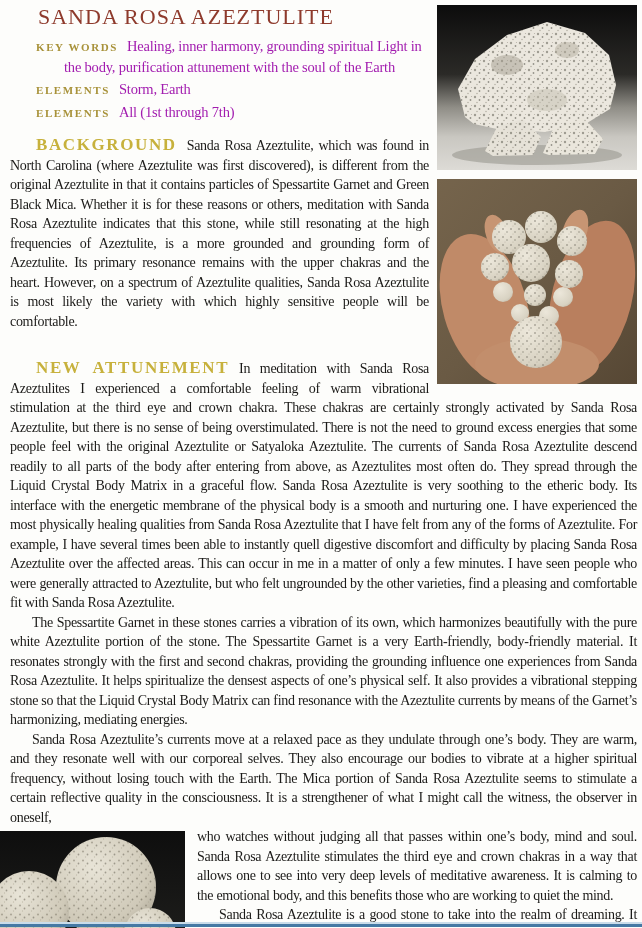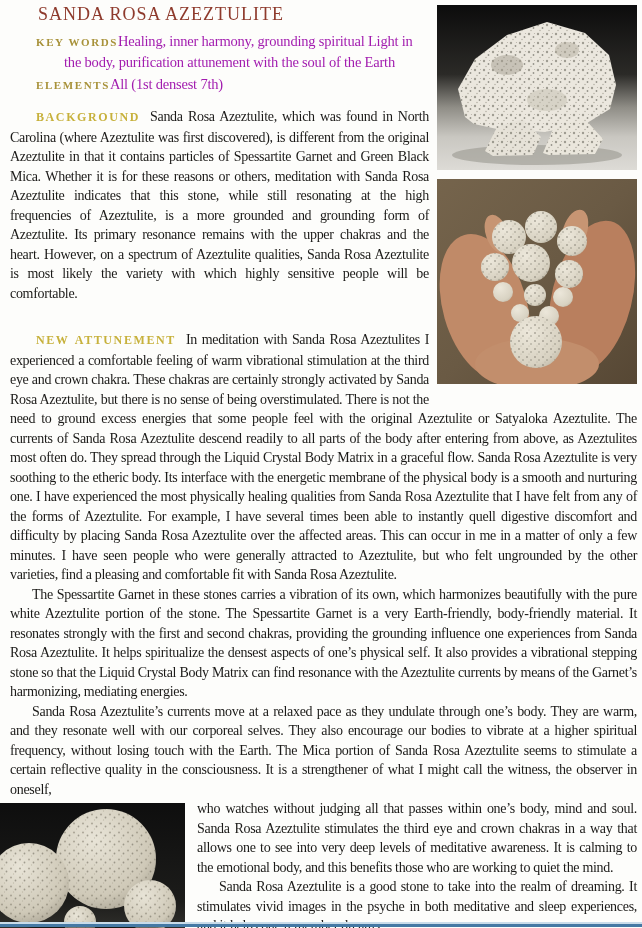--- a/index.html
+++ b/index.html
@@ -12,43 +12,43 @@
   .content{padding:4px 5px 0 10px;}
 
   
   .photos-right{float:right;width:200px;margin:1px 0 8px 8px;}
   .photo{width:200px;display:block;}
   .photo + .photo{margin-top:9px;}
   .photo svg{display:block;}
 
   h1.title{
     margin:0 6px 6px 28px;
-    font-size:18px;font-weight:normal;letter-spacing:1px;
+    font-size:22px;font-weight:normal;letter-spacing:1px;
     color:#8e3a2c;
   }
 
   .prop{
     margin:0 0 2px 0;padding-left:54px;text-indent:-28px;
     font-size:14.5px;line-height:20px;letter-spacing:-0.2px;
   }
   .plabel{
     font-weight:bold;font-size:11px;letter-spacing:1.6px;
-    color:#a8923a;
+    color:#a8923a;margin-right:9px;
   }
   .pval{color:#a21caf;}
 
   .para{
     margin:0;font-size:14px;line-height:19.5px;
     text-align:justify;letter-spacing:-0.3px;color:#1b1a18;
   }
   .section-para{text-indent:26px;}
   .gap-above{margin-top:27px;}
   .indent{text-indent:22px;}
   .slabel{
-    font-weight:bold;font-size:12px;letter-spacing:1.6px;
+    font-weight:bold;font-size:17px;letter-spacing:1.6px;
     color:#c7b13c;margin-right:10px;
   }
 
   
   .photo-left{float:left;width:185px;margin:4px 12px 0 -10px;}
   .photo-left svg{display:block;}
 
   .bottom-rule{
     position:absolute;left:0;right:0;bottom:1px;height:3px;
     background:#4579a4;border-top:2px solid #c9dcea;
@@ -147,22 +147,25 @@
           </g>
         </svg>
       </div>
     </div>
 
     <h1 class="title">SANDA ROSA AZEZTULITE</h1>
 
     <div class="prop">
       <span class="plabel">KEY WORDS</span><span class="pval">Healing, inner harmony, grounding spiritual Light in the body, purification attunement with the soul of the Earth</span>
     </div>
+    <div class="prop">
+      <span class="plabel">ELEMENTS</span><span class="pval">Storm, Earth</span>
+    </div>
     <div class="prop" style="margin-bottom:12px;">
-      <span class="plabel">ELEMENTS</span><span class="pval">All (1st densest 7th)</span>
+      <span class="plabel">ELEMENTS</span><span class="pval">All (1st through 7th)</span>
     </div>
 
     <p class="para section-para"><span class="slabel">BACKGROUND</span><span>Sanda Rosa Azeztulite, which was found in North Carolina (where Azeztulite was first discovered), is different from the original Azeztulite in that it contains particles of Spessartite Garnet and Green Black Mica. Whether it is for these reasons or others, meditation with Sanda Rosa Azeztulite indicates that this stone, while still resonating at the high frequencies of Azeztulite, is a more grounded and grounding form of Azeztulite. Its primary resonance remains with the upper chakras and the heart. However, on a spectrum of Azeztulite qualities, Sanda Rosa Azeztulite is most likely the variety with which highly sensitive people will be comfortable.</span></p>
 
     <p class="para section-para gap-above"><span class="slabel">NEW ATTUNEMENT</span><span>In meditation with Sanda Rosa Azeztulites I experienced a comfortable feeling of warm vibrational stimulation at the third eye and crown chakra. These chakras are certainly strongly activated by Sanda Rosa Azeztulite, but there is no sense of being overstimulated. There is not the need to ground excess energies that some people feel with the original Azeztulite or Satyaloka Azeztulite. The currents of Sanda Rosa Azeztulite descend readily to all parts of the body after entering from above, as Azeztulites most often do. They spread through the Liquid Crystal Body Matrix in a graceful flow. Sanda Rosa Azeztulite is very soothing to the etheric body. Its interface with the energetic membrane of the physical body is a smooth and nurturing one. I have experienced the most physically healing qualities from Sanda Rosa Azeztulite that I have felt from any of the forms of Azeztulite. For example, I have several times been able to instantly quell digestive discomfort and difficulty by placing Sanda Rosa Azeztulite over the affected areas. This can occur in me in a matter of only a few minutes. I have seen people who were generally attracted to Azeztulite, but who felt ungrounded by the other varieties, find a pleasing and comfortable fit with Sanda Rosa Azeztulite.</span></p>
 
     <p class="para indent">The Spessartite Garnet in these stones carries a vibration of its own, which harmonizes beautifully with the pure white Azeztulite portion of the stone. The Spessartite Garnet is a very Earth-friendly, body-friendly material. It resonates strongly with the first and second chakras, providing the grounding influence one experiences from Sanda Rosa Azeztulite. It helps spiritualize the densest aspects of one’s physical self. It also provides a vibrational stepping stone so that the Liquid Crystal Body Matrix can find resonance with the Azeztulite currents by means of the Garnet’s harmonizing, mediating energies.</p>
 
     <p class="para indent">Sanda Rosa Azeztulite’s currents move at a relaxed pace as they undulate through one’s body. They are warm, and they resonate well with our corporeal selves. They also encourage our bodies to vibrate at a higher spiritual frequency, without losing touch with the Earth. The Mica portion of Sanda Rosa Azeztulite seems to stimulate a certain reflective quality in the consciousness. It is a strengthener of what I might call the witness, the observer in oneself,</p>
 

